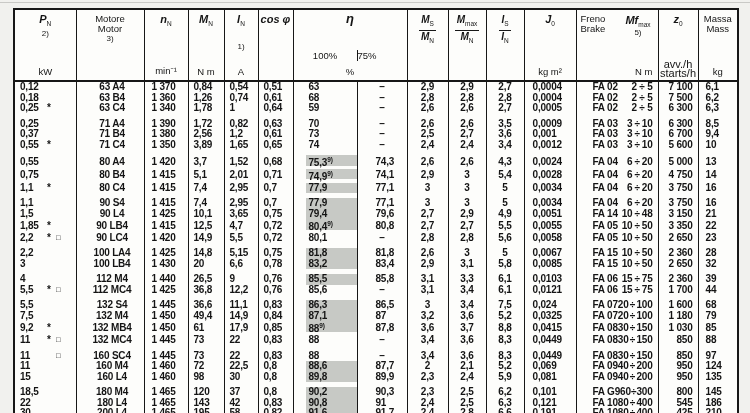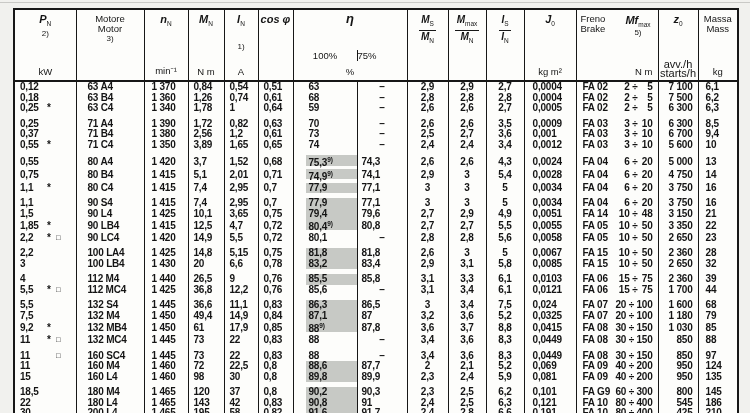--- a/index.html
+++ b/index.html
@@ -51,32 +51,32 @@
     font-size:10px;font-weight:bold;line-height:10.5px;letter-spacing:-0.2px;
     white-space:nowrap;overflow:hidden;color:#141414;
   }
   td:last-child{border-right:none}
   tr.gap td{height:5px;line-height:5px}
   .w{display:flex}
   .c-pn .w{padding-left:5px}
   .c-pn .v{width:27px;text-align:left}
   .c-pn .star{width:9px;text-align:left}
   .c-pn .sq{font-size:7.5px}
-  .c-motor .w{justify-content:flex-start;padding:0 7px 0 11px}
+  .c-motor .w{justify-content:center;padding:0 7px 0 11px}
   .c-n{text-align:center;padding-right:5px}
   .c-l{text-align:left;padding-left:5px}
   .c-e100{padding-left:12px}
   .box{display:inline-block;width:51px;height:10.5px;padding-left:3px;box-sizing:border-box}
   .hl{background:#c7c9c5}
   sup.fn{font-size:6.5px;vertical-align:super;letter-spacing:0}
-  .c-e75{padding-left:4px}
+  .c-e75{padding-left:18px}
   .c-e75.dashc{padding-left:0;text-align:center}
   .c-c{text-align:center}
   .c-j{padding-left:8px}
-  .c-brake .bn{width:32px;padding-left:6px;text-align:left}
+  .c-brake .bn{width:32px;padding-left:16px;text-align:left}
   .c-brake .b1{width:15px;text-align:right}
   .c-brake .bd{width:11px;text-align:center}
   .c-brake .b2{flex:1;text-align:right;padding-right:5px}
   .c-z{text-align:right;padding-right:5px}
   .c-mass{padding-left:7px}
 </style>
 </head>
 <body>
 
 <div class="topline"></div>

